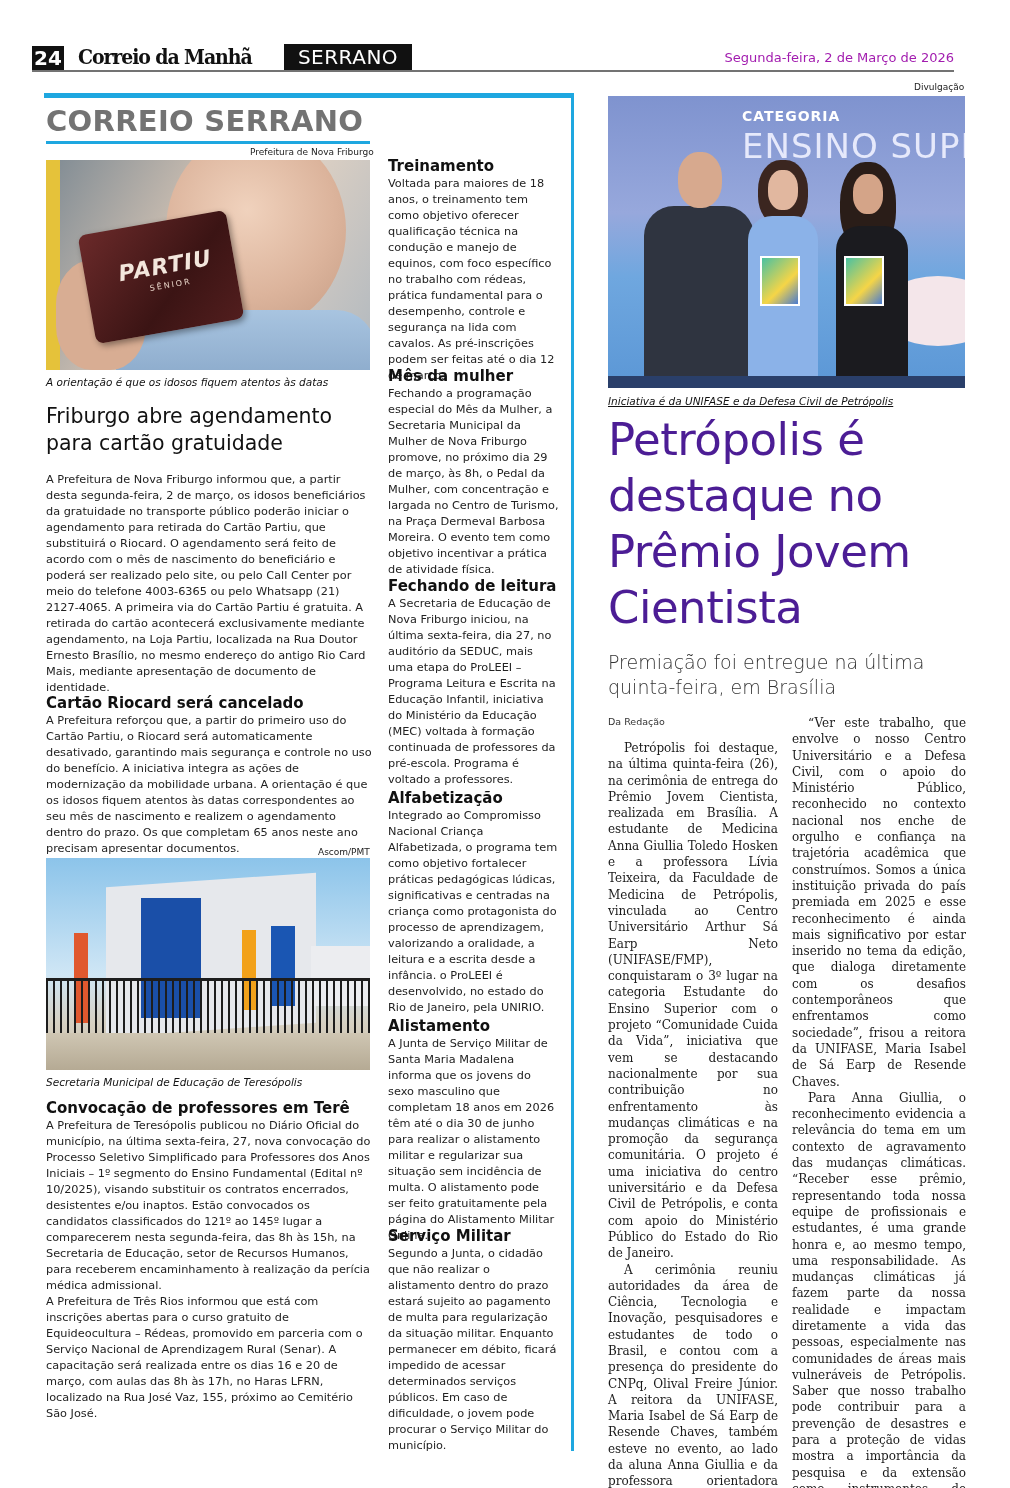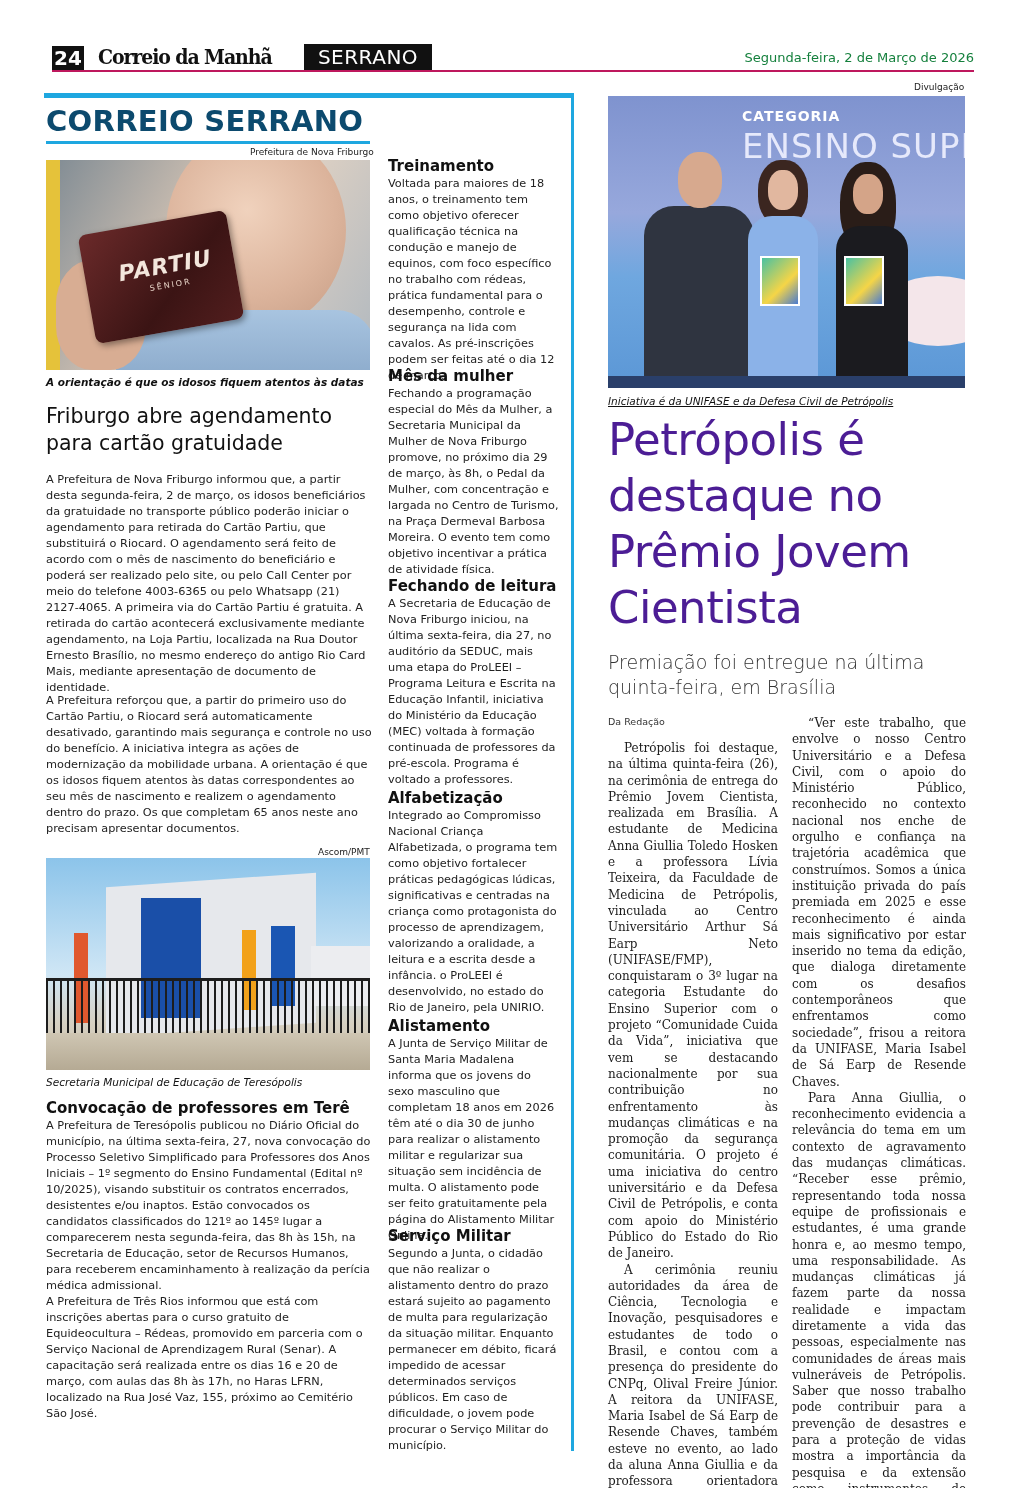--- a/index.html
+++ b/index.html
@@ -1,27 +1,27 @@
 <!DOCTYPE html>
 <html><head>
 <meta charset="utf-8">
 <style>
   * { box-sizing: border-box; margin: 0; padding: 0; }
   body { width: 1010px; height: 1488px; background: #ffffff; position: relative; overflow: hidden; font-family: "DejaVu Sans", sans-serif; color: #1a1a1a; }
 
   
-  .masthead { position: absolute; left: 52px; top: 44px; width: 922px; height: 28px; border-bottom: 2px solid #be185d; }
+  .masthead { position: absolute; left: 32px; top: 44px; width: 922px; height: 28px; border-bottom: 2px solid #737373; }
   .page-num { position: absolute; left: 0; top: 2px; height: 24px; width: 32px; background: #111; color: #fff; font: bold 20px "DejaVu Sans", sans-serif; line-height: 24px; text-align: center; }
   .paper-name { position: absolute; left: 46px; top: 0px; font: bold 21px "DejaVu Serif", serif; letter-spacing: -1.2px; color: #111; transform: scaleX(0.9); transform-origin: left; }
   .section-tag { position: absolute; left: 252px; top: 0; height: 26px; width: 128px; background: #111; color: #fff; font: 20px "DejaVu Sans", sans-serif; line-height: 26px; text-align: center; letter-spacing: 0.5px; }
-  .date { position: absolute; right: 0; top: 6px; font: 13px "DejaVu Sans", sans-serif; color: #15803d; }
+  .date { position: absolute; right: 0; top: 6px; font: 13px "DejaVu Sans", sans-serif; color: #a21caf; }
 
   
   .frame { position: absolute; left: 44px; top: 93px; width: 530px; height: 1358px; border-top: 5px solid #1ea7e0; border-right: 3px solid #1ea7e0; }
-  .sec-title { position: absolute; left: 46px; top: 104px; font: bold 29px "DejaVu Sans", sans-serif; letter-spacing: 0.3px; color: #0c4a6e; }
+  .sec-title { position: absolute; left: 46px; top: 104px; font: bold 29px "DejaVu Sans", sans-serif; letter-spacing: 0.3px; color: #737373; }
   .sec-rule { position: absolute; left: 46px; top: 141px; width: 324px; height: 3px; background: #1ea7e0; }
 
   .credit { position: absolute; font: 9px "DejaVu Sans", sans-serif; color: #222; text-align: center; }
   .caption { position: absolute; font: italic 10.5px "DejaVu Sans", sans-serif; color: #111; }
 
   
   .photo { position: absolute; overflow: hidden; }
   .photo-card { left: 46px; top: 160px; width: 324px; height: 210px; background: linear-gradient(120deg,#7e8a93 0%,#c4b9ae 35%,#e2d3c4 55%,#b0b8bf 100%); }
   .photo-card .face { position: absolute; left: 120px; top: -30px; width: 180px; height: 200px; border-radius: 50%; background: radial-gradient(circle at 45% 40%, #f0d2bd 0%, #dcb49c 55%, #c39a82 100%); }
   .photo-card .shirt { position: absolute; left: 70px; top: 150px; width: 260px; height: 100px; background: linear-gradient(180deg,#a8c4e0,#7f9fc2); border-radius: 40px 40px 0 0; }
@@ -88,26 +88,27 @@
 <div class="photo photo-card">
   <div class="pole"></div>
   <div class="face"></div>
   <div class="shirt"></div>
   <div class="hand"></div>
   <div class="card">
     <div class="card-logo">PARTIU</div>
     <div class="card-sub">SÊNIOR</div>
   </div>
 </div>
-<div class="caption" style="left:46px; top:376px;font-weight:bold;">A orientação é que os idosos fiquem atentos às datas</div>
+<div class="caption" style="left:46px; top:376px;">A orientação é que os idosos fiquem atentos às datas</div>
 
 <h2 class="headline-left">Friburgo abre agendamento para cartão gratuidade</h2>
 <div class="block body-sans" style="left:46px; top:472px; width:326px;">A Prefeitura de Nova Friburgo informou que, a partir desta segunda-feira, 2 de março, os idosos beneficiários da gratuidade no transporte público poderão iniciar o agendamento para retirada do Cartão Partiu, que substituirá o Riocard. O agendamento será feito de acordo com o mês de nascimento do beneficiário e poderá ser realizado pelo site, ou pelo Call Center por meio do telefone 4003-6365 ou pelo Whatsapp (21) 2127-4065. A primeira via do Cartão Partiu é gratuita. A retirada do cartão acontecerá exclusivamente mediante agendamento, na Loja Partiu, localizada na Rua Doutor Ernesto Brasílio, no mesmo endereço do antigo Rio Card Mais, mediante apresentação de documento de identidade.</div>
 
 <div class="block" style="left:46px; top:693px; width:326px;">
+  <h3 class="subhead">Cartão Riocard será cancelado</h3>
   <div class="body-sans">A Prefeitura reforçou que, a partir do primeiro uso do Cartão Partiu, o Riocard será automaticamente desativado, garantindo mais segurança e controle no uso do benefício. A iniciativa integra as ações de modernização da mobilidade urbana. A orientação é que os idosos fiquem atentos às datas correspondentes ao seu mês de nascimento e realizem o agendamento dentro do prazo. Os que completam 65 anos neste ano precisam apresentar documentos.</div>
 </div>
 
 <div class="credit" style="left:318px; top:847px;">Ascom/PMT</div>
 <div class="photo photo-building">
   <div class="bld"></div>
   <div class="red"></div>
   <div class="blue1"></div>
   <div class="orange"></div>
   <div class="blue2"></div>

